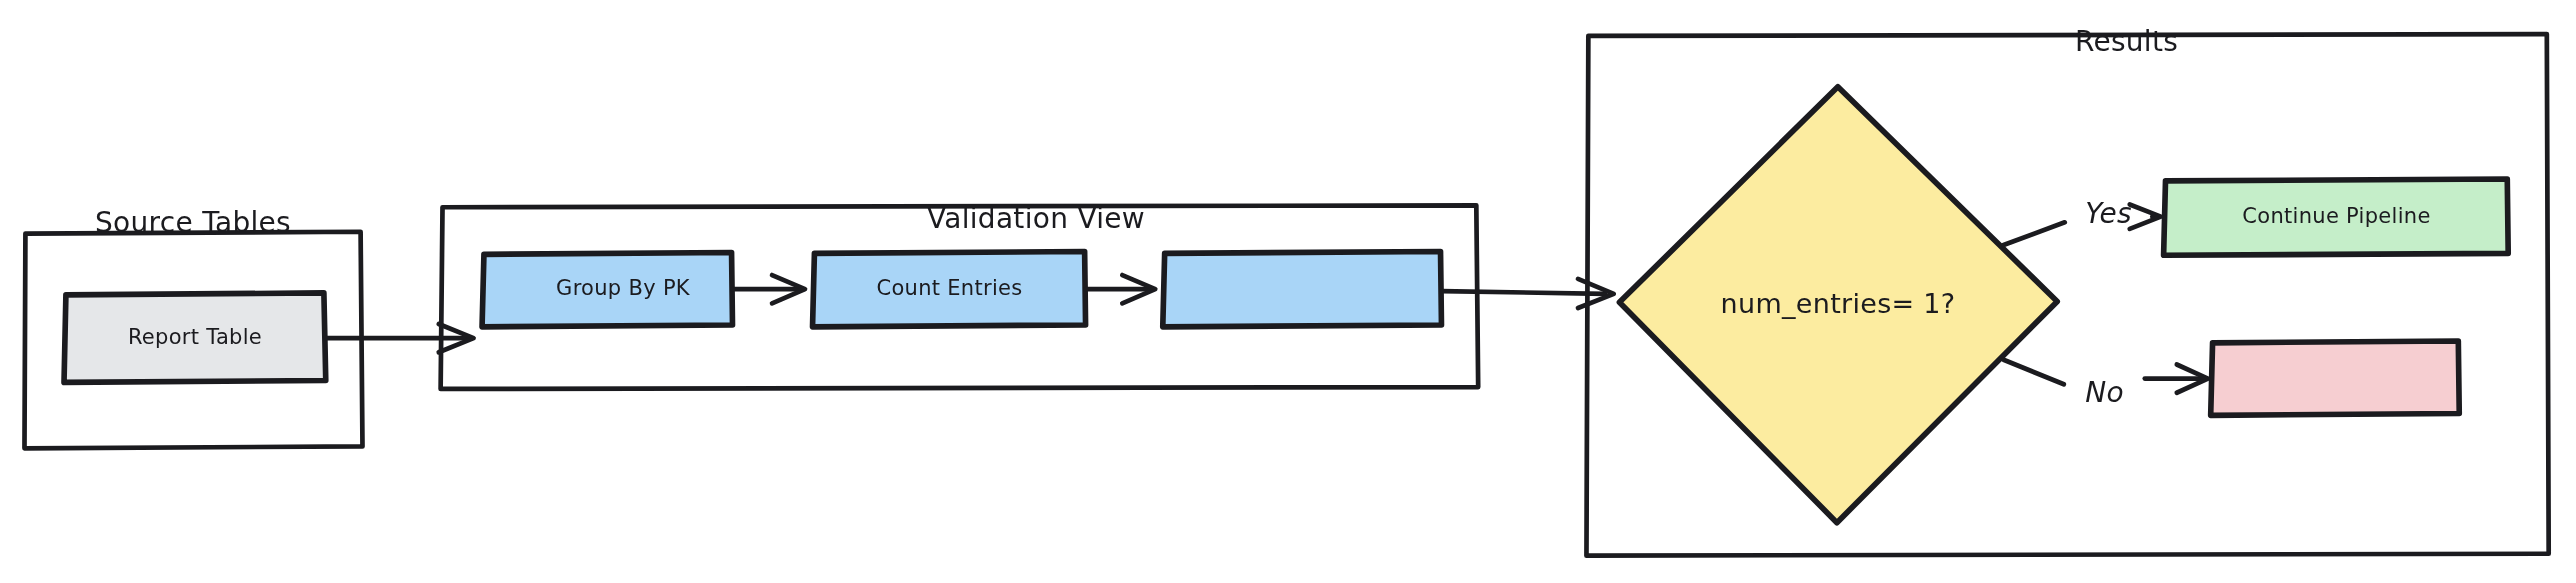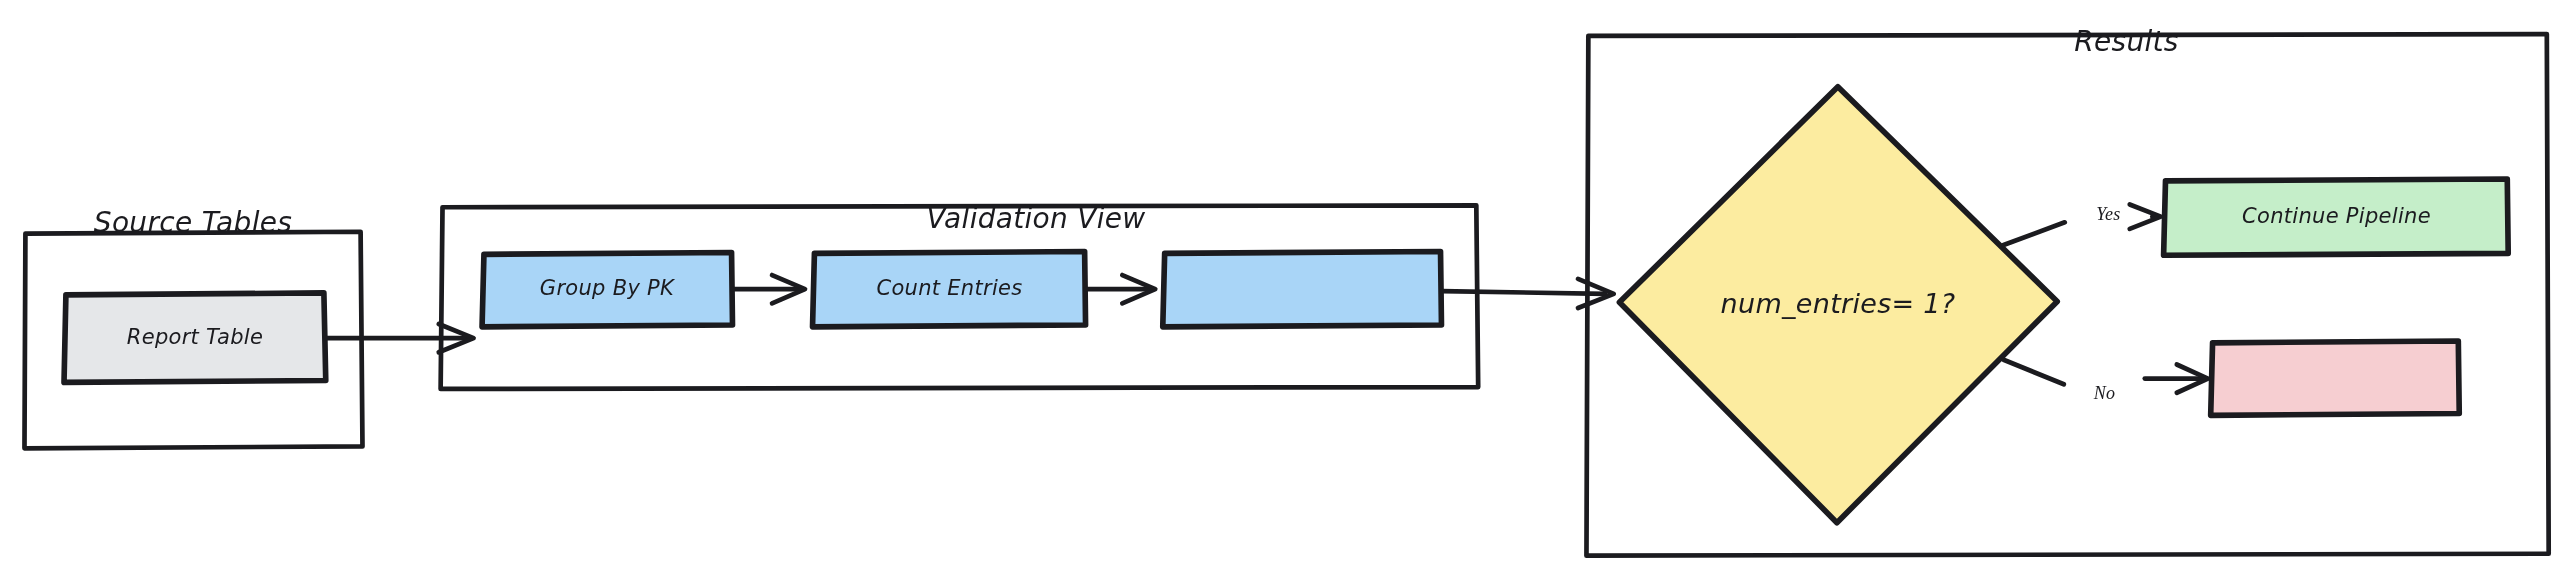--- a/index.html
+++ b/index.html
@@ -30,32 +30,30 @@
     position: absolute;
     font-family: "DejaVu Sans", sans-serif;
     color: #1b1b1f;
     white-space: pre;
     text-align: center;
     line-height: 1.22;
     letter-spacing: 0.3px;
     display: flex;
     align-items: center;
     justify-content: center;
-    font-style: italic;
   }
   .container-title {
     font-size: 28px;
   }
   .node-label {
     font-size: 21px;
   }
   .edge-label {
-    font-size: 18px;
+    font-size: 28px;
     font-style: italic;
-    font-family: Liberation Serif, serif;
   }
   .diamond-label {
     font-size: 27px;
     flex-direction: row;
   }
 </style>
 </head>
 <body>
 
 <div id="canvas">
@@ -139,21 +137,21 @@
   </svg>
 
   <div class="lbl container-title" style="left:24.5px; top:198px; width:337px; height:51px;">Source Tables</div>
 
   <div class="lbl container-title" style="left:441px; top:194px; width:1190px; height:51px;">Validation View</div>
 
   <div class="lbl container-title" style="left:1938px; top:21px; width:377px; height:43px;">Results</div>
 
   <div class="lbl node-label" style="left:64px; top:293px; width:262px; height:89px;">Report Table</div>
 
-  <div class="lbl node-label" style="left:482px; top:252px; width:250px; height:73px;">Group By PK</div>
+  <div class="lbl node-label" style="left:498px; top:252px; width:250px; height:73px;">Group By PK</div>
 
   <div class="lbl node-label" style="left:813px; top:252px; width:273px; height:73px;">Count Entries</div>
 
 
   <div class="lbl diamond-label" style="left:1695px; top:264px; width:286px; height:81px;">
     <span>num_entries</span>
     <span>= 1?</span>
   </div>
 
   <div class="lbl node-label" style="left:2164px; top:179px; width:345px; height:75px;">Continue Pipeline</div>

